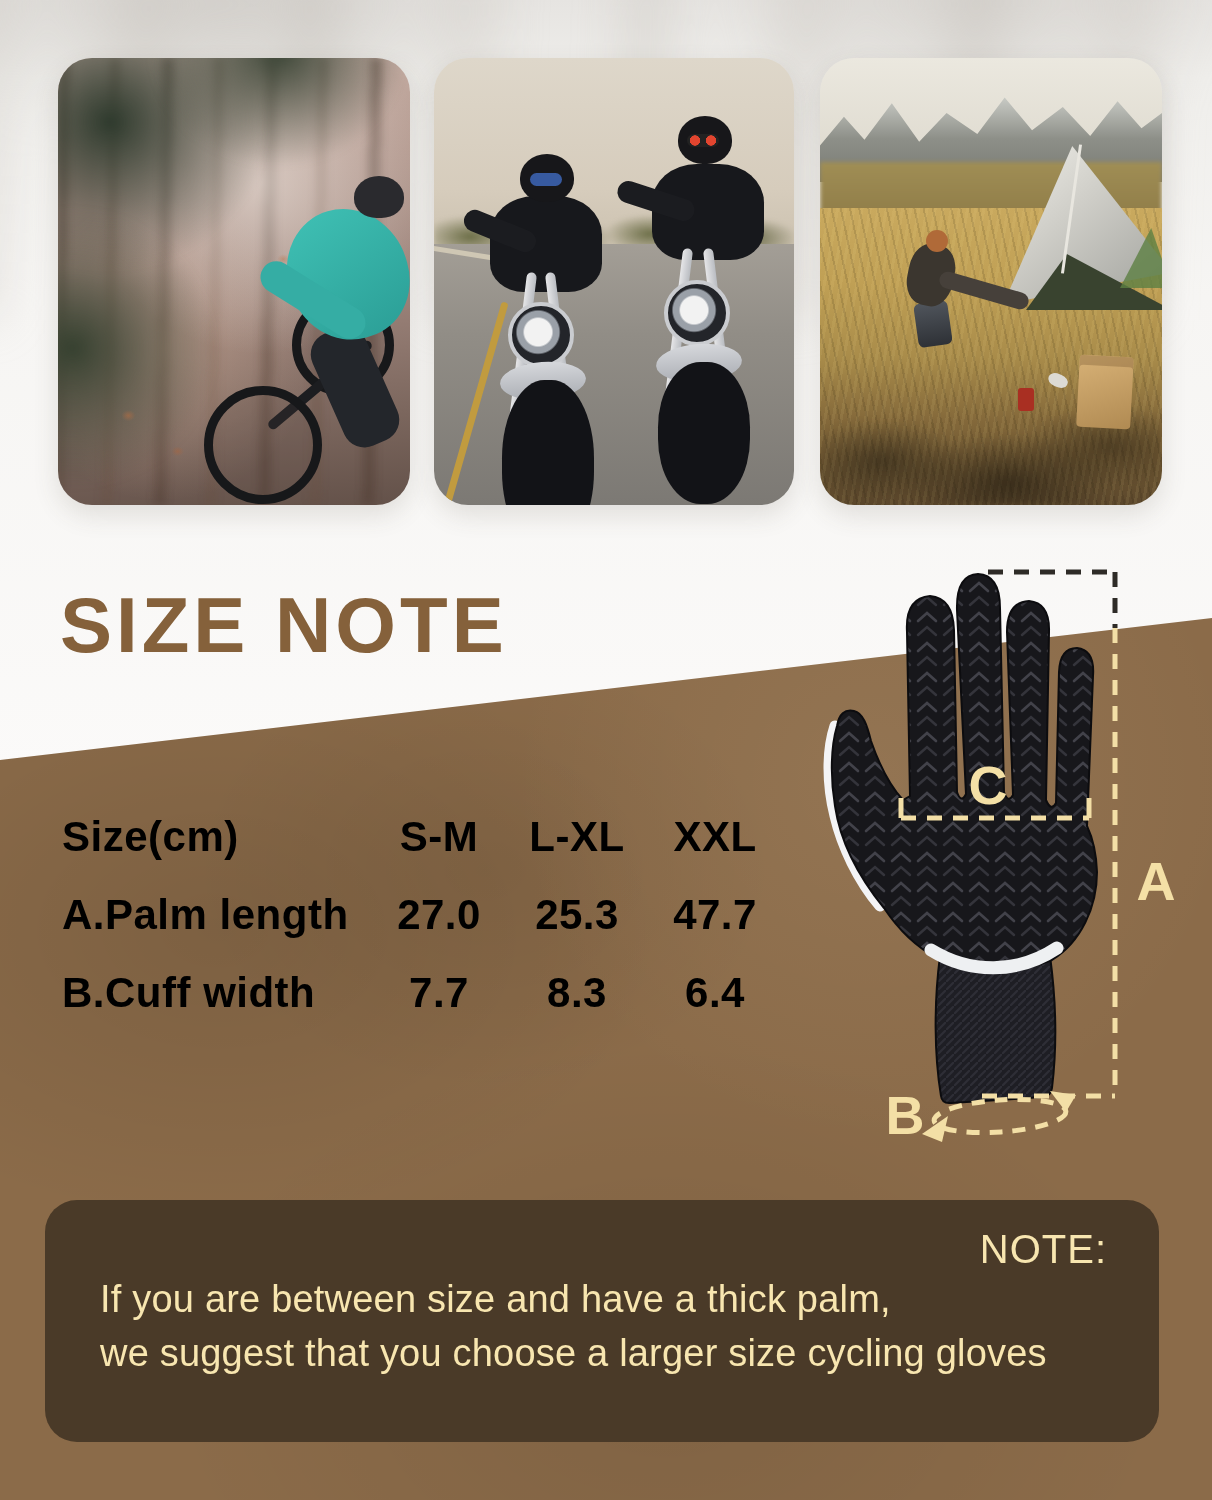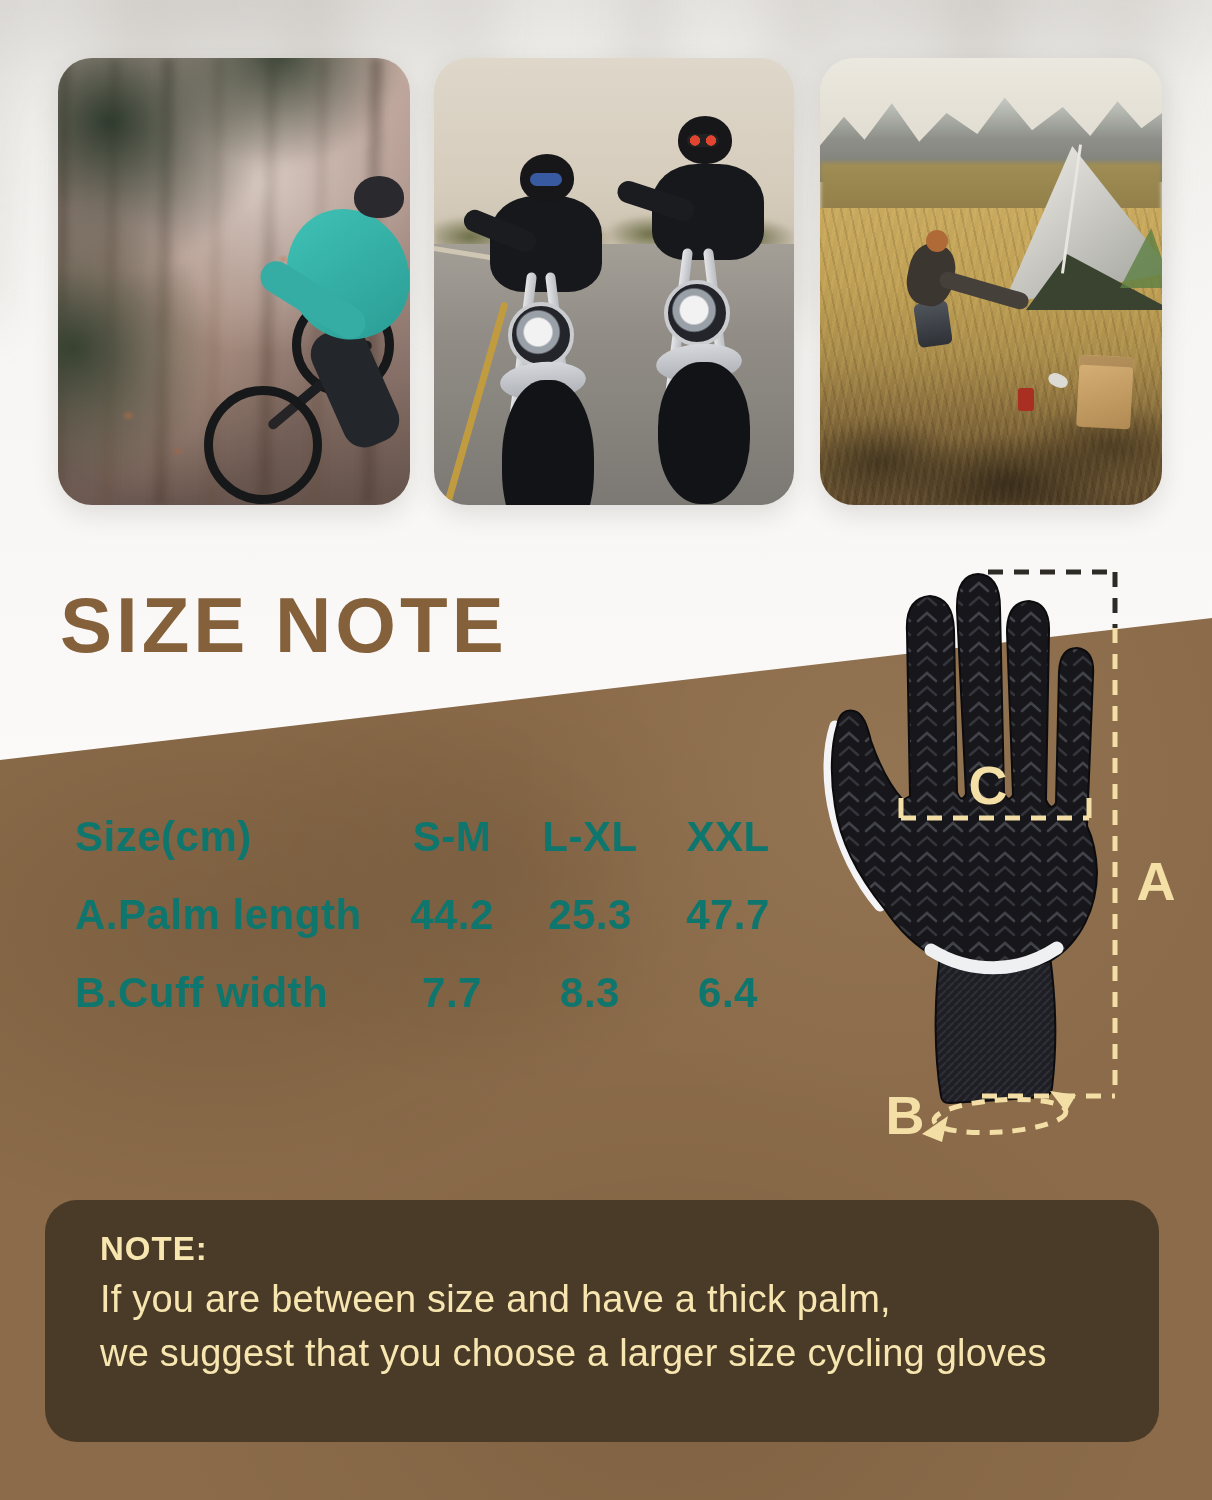--- a/index.html
+++ b/index.html
@@ -108,33 +108,33 @@
   .p3-chair { left:96px; top:244px; width:34px; height:44px; background:linear-gradient(180deg,#50555c,#2e3136); border-radius:6px; transform:rotate(-8deg); }
   .p3-bag { left:258px; top:298px; width:54px; height:72px; background:linear-gradient(160deg,#d8b277,#b08a52); border-radius:4px; transform:rotate(3deg); box-shadow:inset 0 10px 0 rgba(120,90,50,0.35); }
   .p3-can { left:198px; top:330px; width:16px; height:23px; background:#a92f22; border-radius:3px; }
   .p3-trash { left:228px; top:316px; width:20px; height:13px; background:#dcdad4; border-radius:45%; transform:rotate(24deg); }
 
   
   .title { position:absolute; left:60px; top:580px; font-size:78px; font-weight:bold;
     letter-spacing:4px; color:#85613b; white-space:nowrap; }
 
   
-  .size-table { position:absolute; left:62px; top:798px; width:724px; color:#0f766e;margin-left:13px; }
+  .size-table { position:absolute; left:62px; top:798px; width:724px; color:#000000; }
   .trow { display:grid; grid-template-columns:308px 138px 138px 138px; height:78px; align-items:center; }
   .tcell { font-size:42px; font-weight:bold; letter-spacing:0.5px; white-space:nowrap; }
   .tcell.val { text-align:center; }
 
   
   .glove-svg { position:absolute; left:810px; top:550px; width:402px; height:650px; }
   .dim-letter { font-family:"Liberation Sans", sans-serif; font-size:54px; font-weight:bold; fill:#f4e0a6; }
 
   
   .note { position:absolute; left:45px; top:1200px; width:1114px; height:242px;
     background:#4a3a28; border-radius:32px; padding:26px 52px 0 55px; color:#f8e6b0; }
-  .note-heading { font-size:33px; font-weight:bold; line-height:46px; letter-spacing:1px; }
+  .note-heading { font-size:40px; font-weight:normal; line-height:46px; letter-spacing:1px;text-align:right; }
   .note-line { font-size:38px; line-height:54px; letter-spacing:0.2px; white-space:nowrap; }
 </style>
 </head>
 <body>
 
 <div class="canvas">
 
   <div class="bg-top">
     <div class="bg-streaks"></div>
   </div>
@@ -213,21 +213,21 @@
 
   <div class="size-table">
     <div class="trow">
       <div class="tcell">Size(cm)</div>
       <div class="tcell val">S-M</div>
       <div class="tcell val">L-XL</div>
       <div class="tcell val">XXL</div>
     </div>
     <div class="trow">
       <div class="tcell">A.Palm length</div>
-      <div class="tcell val">44.2</div>
+      <div class="tcell val">27.0</div>
       <div class="tcell val">25.3</div>
       <div class="tcell val">47.7</div>
     </div>
     <div class="trow">
       <div class="tcell">B.Cuff width</div>
       <div class="tcell val">7.7</div>
       <div class="tcell val">8.3</div>
       <div class="tcell val">6.4</div>
     </div>
   </div>

